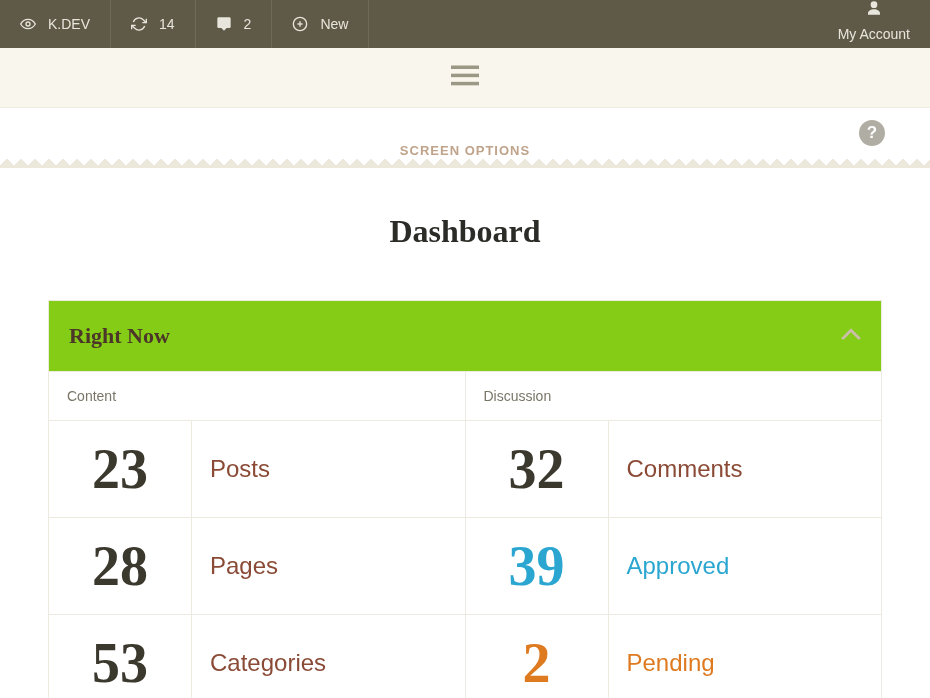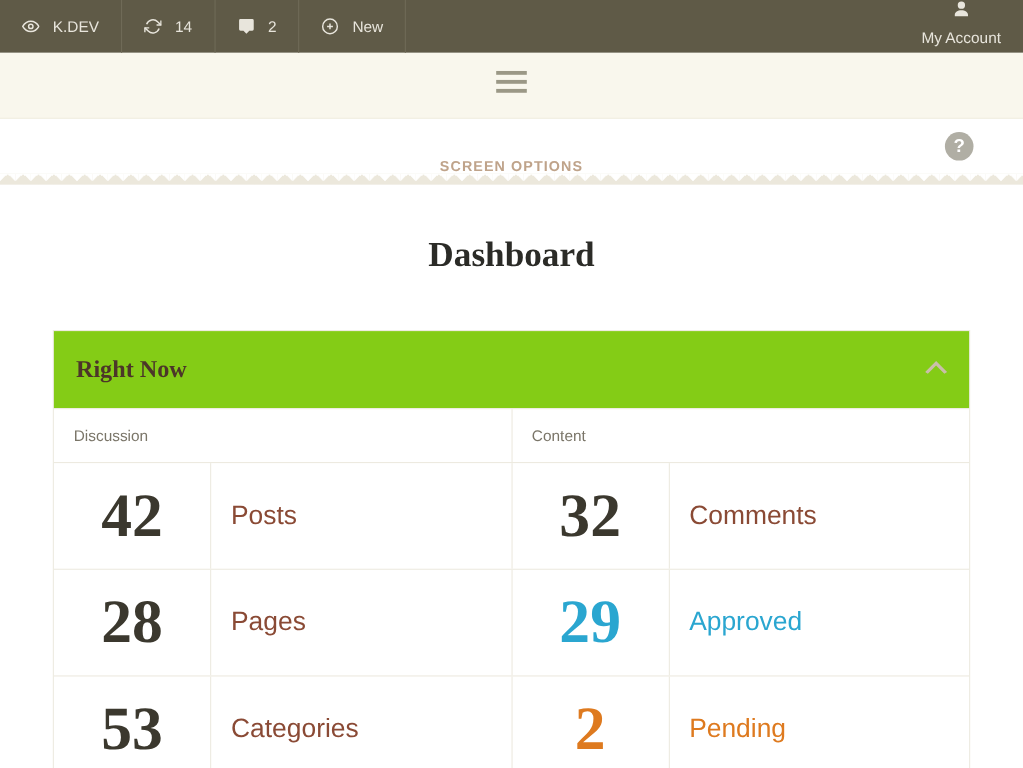--- a/index.html
+++ b/index.html
@@ -232,35 +232,35 @@
   <div class="card-head">
     <span class="title">Right Now</span>
     <span class="chev">
       <svg viewBox="0 0 24 14" fill="currentColor">
           <path d="M12 0 0 12l3 2 9-9 9 9 3-2z"></path>
         </svg>
     </span>
   </div>
 
   <div class="cols">
+    <div>Content</div>
     <div>Discussion</div>
-    <div>Content</div>
   </div>
 
   <div class="stats" id="stats">
       <div class="srow">
-        <div class="cell-num">42</div>
+        <div class="cell-num">23</div>
         <div class="cell-lab c-brown">Posts</div>
         <div class="cell-num ">32</div>
         <div class="cell-lab c-brown">Comments</div>
       </div>
       <div class="srow">
         <div class="cell-num">28</div>
         <div class="cell-lab c-brown">Pages</div>
-        <div class="cell-num n-blue">29</div>
+        <div class="cell-num n-blue">39</div>
         <div class="cell-lab c-blue">Approved</div>
       </div>
       <div class="srow">
         <div class="cell-num">53</div>
         <div class="cell-lab c-brown">Categories</div>
         <div class="cell-num n-orange">2</div>
         <div class="cell-lab c-orange">Pending</div>
       </div>
     </div>
 </div>

